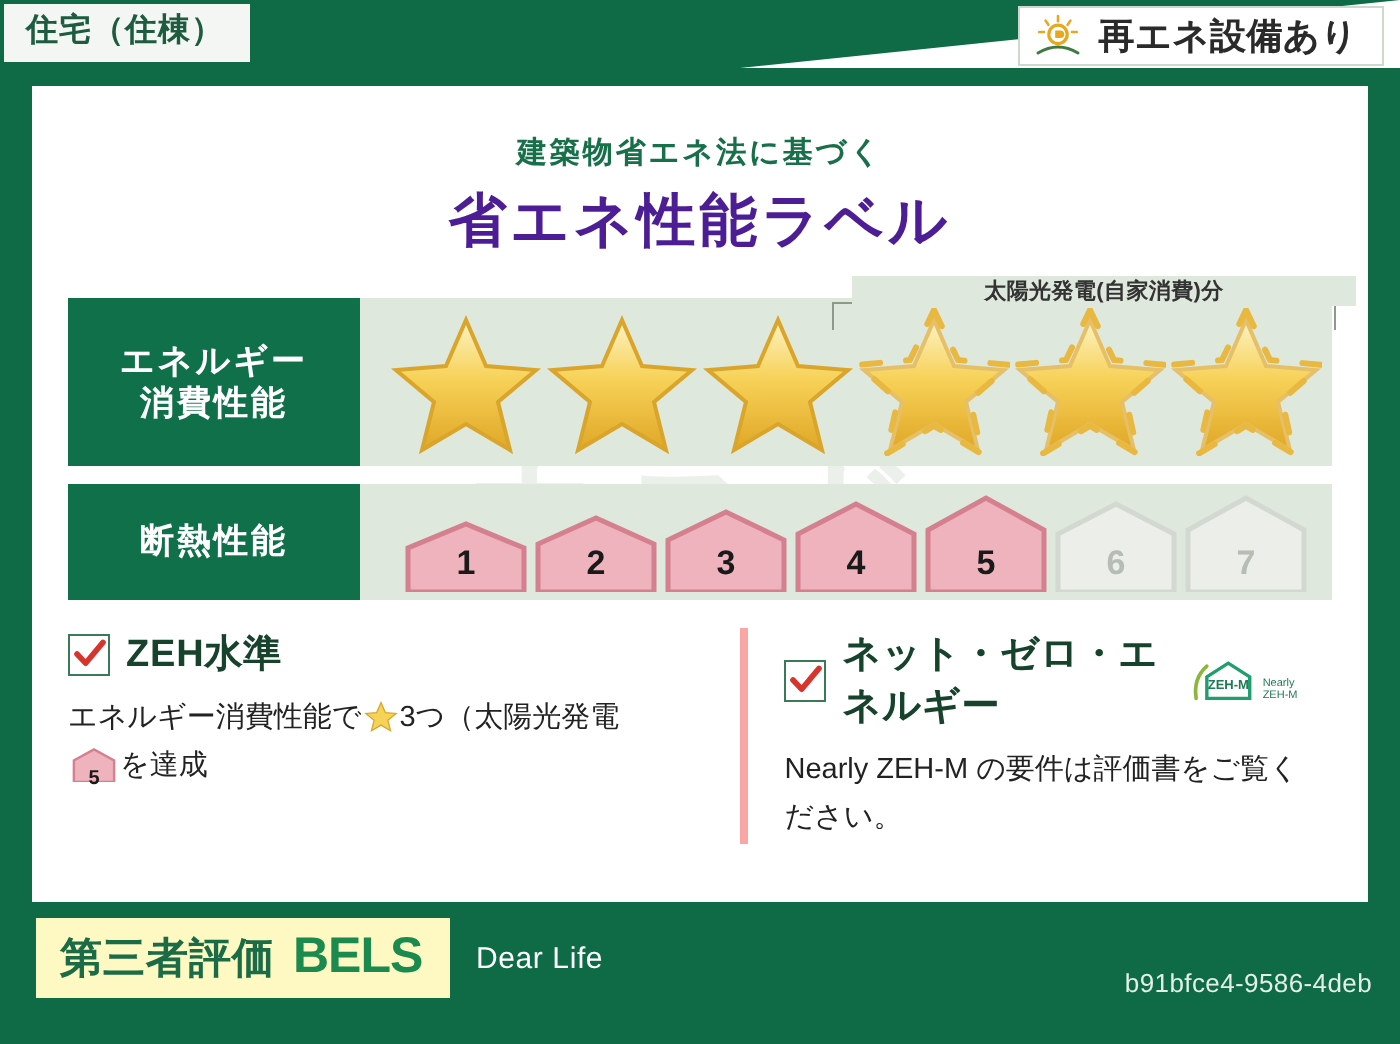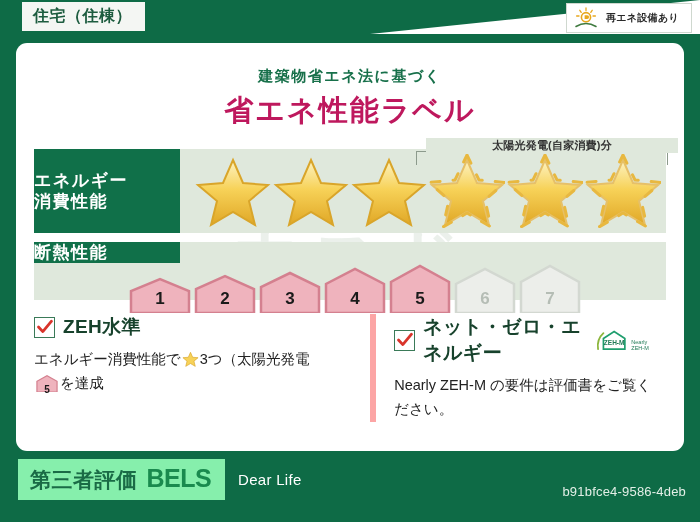--- a/index.html
+++ b/index.html
@@ -35,45 +35,43 @@
     z-index: 3;
   }
   .house-type-tag {
     position: absolute; top: 2px; left: 2px;
     background: #f4f6f3;
     padding: 6px 13px 7px 11px;
     font-size: 16px; font-weight: bold;
     color: #1d5c3f;
     letter-spacing: .5px;
     line-height: 1;
-    margin-left: 20px;
   }
   .renew-badge {
     position: absolute; top: 3px; right: 8px;
     background: #ffffff;
     border: 1px solid #cfd8cf;
     padding: 4px 12px 4px 6px;
     display: flex; align-items: center; gap: 7px;
     height: 30px;
   }
   .renew-badge .txt {
-    font-size: 10px; font-weight: bold; color: #2a2a2a;
+    font-size: 18px; font-weight: bold; color: #2a2a2a;
     letter-spacing: .3px;
   }
   .sun-icon { width: 26px; height: 22px; display: block; }
 
   
   .card {
     position: absolute;
     left: 16px; top: 43px;
     width: 668px; height: 408px;
     background: #ffffff;
     z-index: 4;
     padding: 10px 18px 0 18px;
-    border-radius: 11px;
   }
 
   .watermark {
     position: absolute;
     left: 0; right: 0; top: 170px;
     text-align: center;
     font-size: 70px; font-weight: bold;
     color: rgba(190, 205, 190, .30);
     letter-spacing: 8px;
     pointer-events: none;
@@ -84,44 +82,44 @@
   .title-sub {
     text-align: center;
     font-size: 15px; font-weight: bold;
     color: #17704a;
     letter-spacing: 1.5px;
     margin-top: 14px;
   }
   .title-main {
     text-align: center;
     font-size: 29px; font-weight: bold;
-    color: #be185d;
+    color: #4c1d95;
     letter-spacing: 2px;
     margin-top: 5px;
   }
 
   
   .rows { position: relative; margin-top: 18px; z-index: 2; }
 
   .metric-row {
     display: flex;
     align-items: stretch;
     background: #dfe8dc;
     margin-bottom: 9px;
     position: relative;
   }
   .metric-row.energy { height: 84px; }
-  .metric-row.insul  { height: 58px; flex-direction: column; }
+  .metric-row.insul  { height: 58px; }
 
   .row-label {
     width: 146px; flex: none;
     background: #107049;
     color: #ffffff;
     display: flex; flex-direction: column;
-    align-items: flex-start; justify-content: center;
+    align-items: center; justify-content: center;
     font-size: 17px; font-weight: bold;
     letter-spacing: 1.5px;
     line-height: 1.25;
   }
   .row-body {
     flex: 1; position: relative;
     display: flex; align-items: center;
     padding-left: 10px;
     justify-content: center;
   }
@@ -168,21 +166,21 @@
 
   
   .notes {
     display: flex;
     margin-top: 14px;
     position: relative; z-index: 2;
     gap: 10px;
     justify-content: flex-end;
   }
   .note-col { width: 50%; padding-right: 8px; }
-  .note-col.right { border-left: 6px solid #fca5a5; padding-left: 18px; margin-left: 32px; }
+  .note-col.right { border-left: 4px solid #fca5a5; padding-left: 18px; margin-left: 32px; }
 
   .note-head {
     display: flex; align-items: center; gap: 8px;
   }
   .check-box {
     width: 21px; height: 21px; flex: none;
     border: 1.5px solid #3a7a58;
     background: #ffffff;
     position: relative;
   }
@@ -210,21 +208,21 @@
   
   .footer {
     position: absolute;
     left: 0; bottom: 0;
     width: 700px; height: 71px;
     z-index: 3;
   }
   .bels-box {
     position: absolute;
     left: 18px; top: 8px;
-    background: #86efac;
+    background: #fef9c3;
     padding: 5px 14px 6px 12px;
     display: flex; align-items: baseline; gap: 9px;
   }
   .bels-jp {
     font-size: 21px; font-weight: bold; color: #1a6b46;
     letter-spacing: .5px;
   }
   .bels-en {
     font-size: 25px; font-weight: bold; color: #1a8a4e;
     letter-spacing: -.5px;

